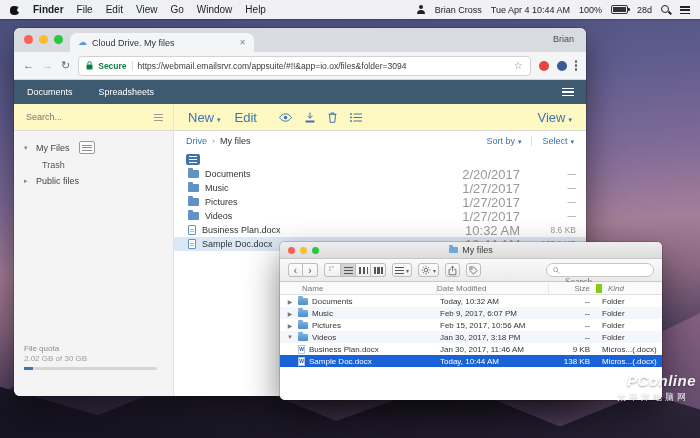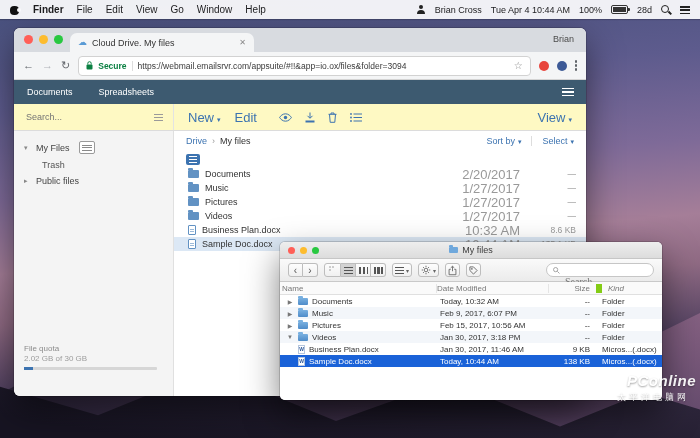--- a/index.html
+++ b/index.html
@@ -147,21 +147,21 @@
            width:4px;height:4px;margin:2px 3px 2px 4px;}
   .ig-list{width:9px;height:7px;background:repeating-linear-gradient(0deg,#555 0 1px,transparent 1px 3px);}
   .ig-cols{width:9px;height:7px;background:repeating-linear-gradient(90deg,#555 0 2px,transparent 2px 4px);}
   .ig-flow{width:9px;height:7px;background:linear-gradient(90deg,#555 0 2px,transparent 2px 3px,#555 3px 6px,transparent 6px 7px,#555 7px 9px);}
   .f-search{margin-left:auto;width:108px;height:14px;border:1px solid #c6c6c6;border-radius:8px;background:#fff;
     display:flex;align-items:center;gap:3px;padding:0 6px;box-sizing:border-box;}
   .f-search input{border:none;outline:none;width:80px;font-size:10px;background:transparent;
     font-family:Liberation Serif, serif;margin-top:23px;}
   .f-cols{height:12px;flex:none;display:flex;align-items:center;font-size:8px;color:#777;
     background:#fafafa;border-bottom:1px solid #e0e0e0;}
-  .f-col-name{flex:1;padding-left:2px;}
+  .f-col-name{flex:1;padding-left:22px;}
   .f-col-date{width:112px;flex:none;border-left:1px solid #e5e5e5;padding-left:0;box-sizing:border-box;}
   .f-col-size{width:48px;flex:none;border-left:1px solid #e5e5e5;text-align:right;padding-right:6px;box-sizing:border-box;}
   .f-col-kind{width:66px;flex:none;border-left:6px solid #84cc16;padding-left:6px;box-sizing:border-box;font-style:italic;}
   .f-row{height:12px;flex:none;display:flex;align-items:center;font-size:8px;color:#333;}
   .f-row.alt{background:#f3f6fa;}
   .f-row.selected{background:#1a62d8;color:#fff;}
   .f-name{flex:1;display:flex;align-items:center;gap:4px;padding-left:6px;min-width:0;}
   .f-caret{width:8px;font-size:6px;color:#777;text-align:center;}
   .f-row.selected .f-caret{color:#cfe0ff;}
   .f-date{width:112px;flex:none;padding-left:4px;box-sizing:border-box;}

